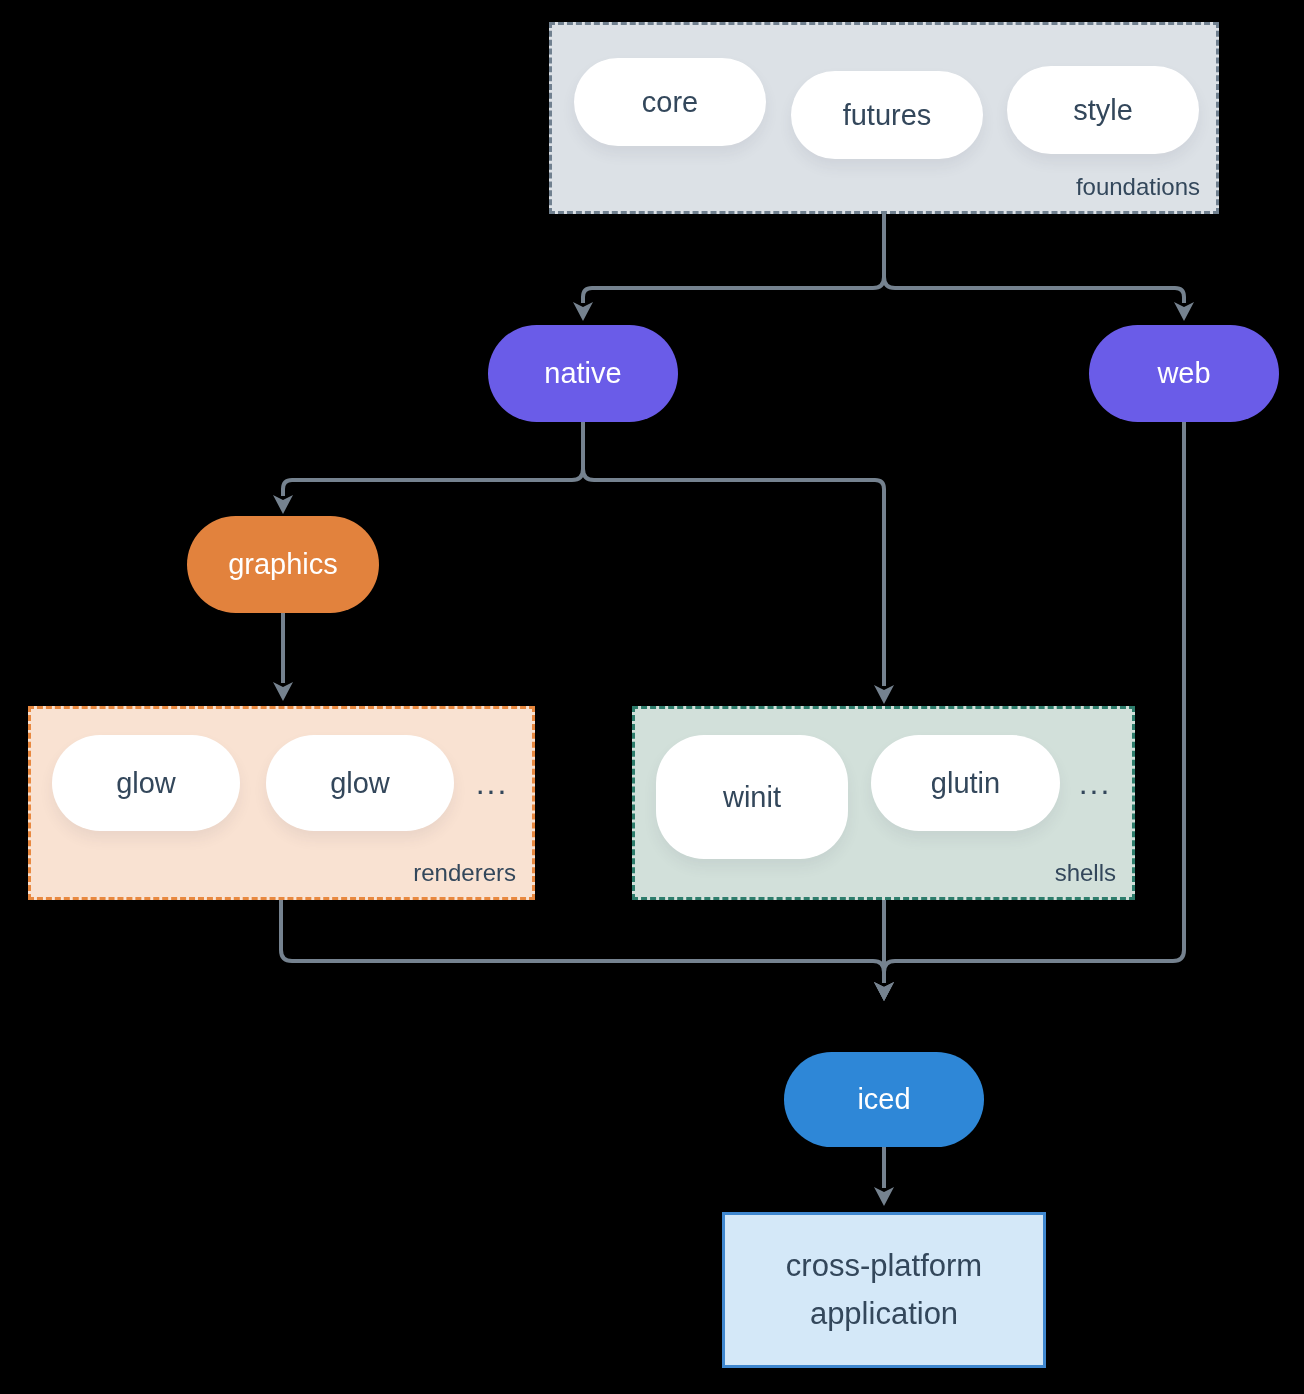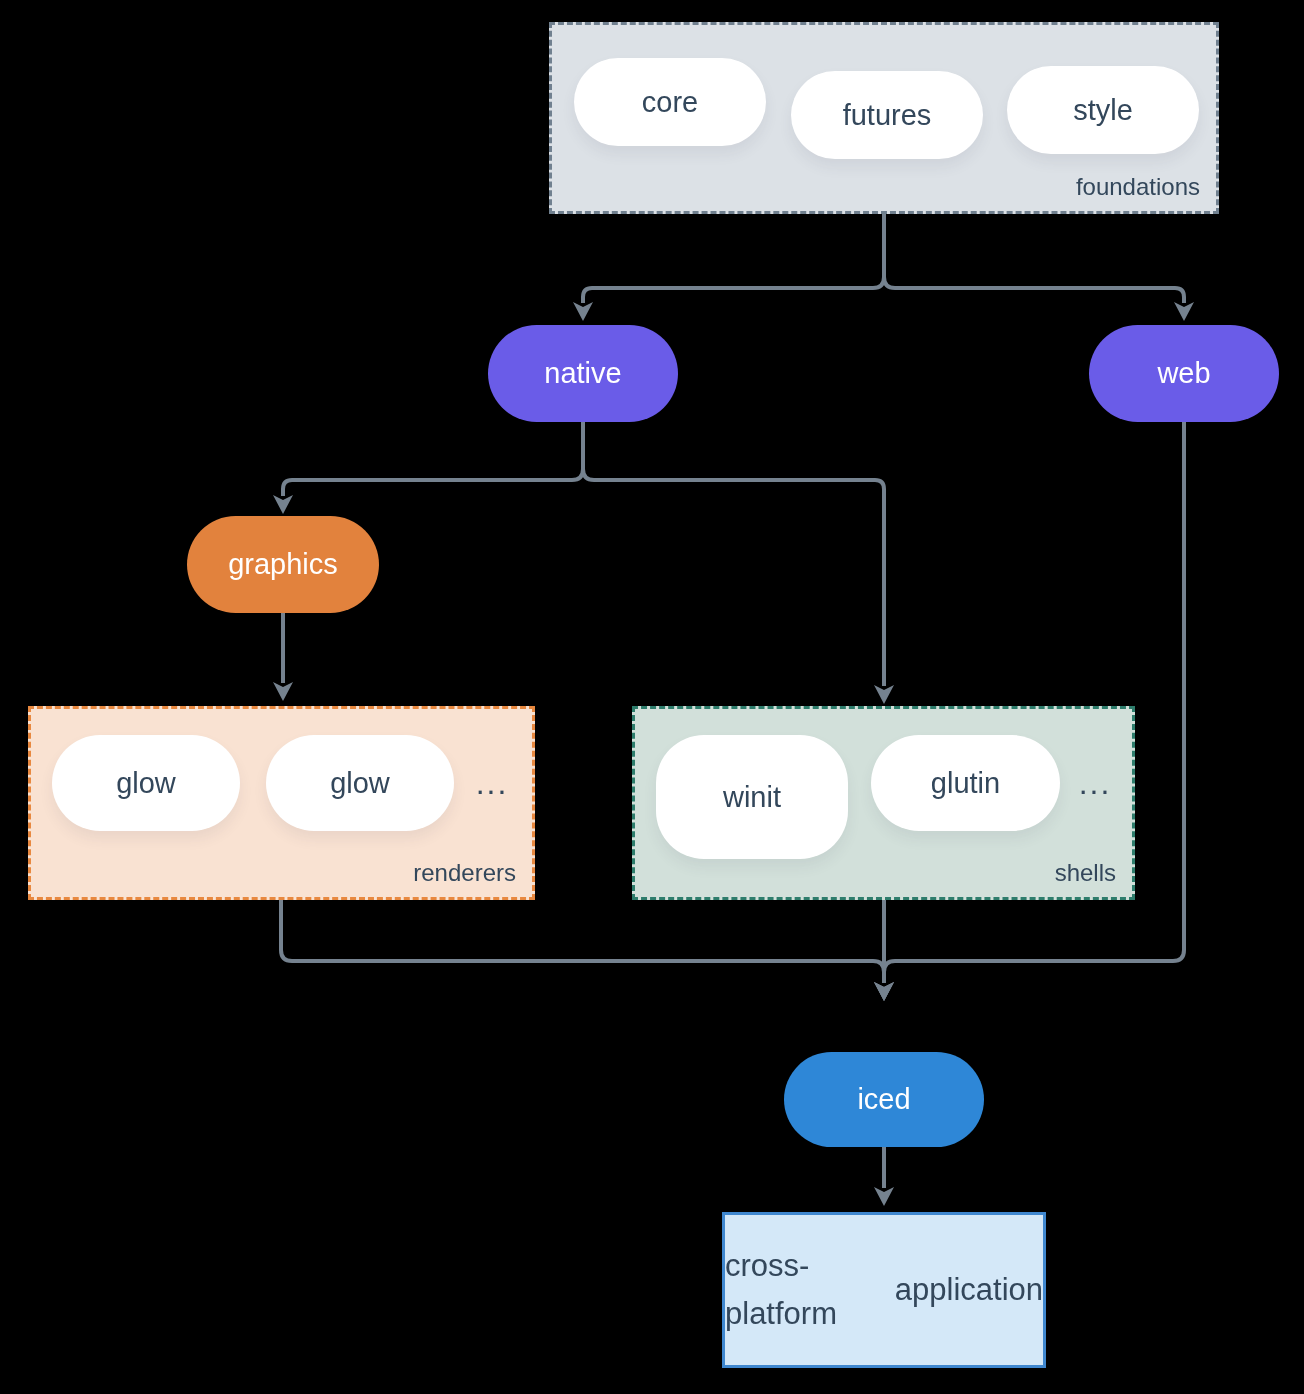--- a/index.html
+++ b/index.html
@@ -72,21 +72,21 @@
   .pill.purple{background:var(--purple);}
   .pill.orange{background:var(--orange);}
   .pill.blue{background:var(--blue);margin-top:43px;}
 
   .app-box{
     position:absolute;
     left:722px;top:1212px;width:324px;height:156px;
     box-sizing:border-box;
     background:var(--appFill);
     border:3px solid var(--appBorder);
-    display:flex;flex-direction:row;align-items:center;justify-content:center;
+    display:flex;flex-direction:column;align-items:center;justify-content:center;
     color:var(--textDark);
     font-size:31px;
     line-height:48px;
   }
 </style>
 </head>
 <body>
 
 <div class="stage">
 

